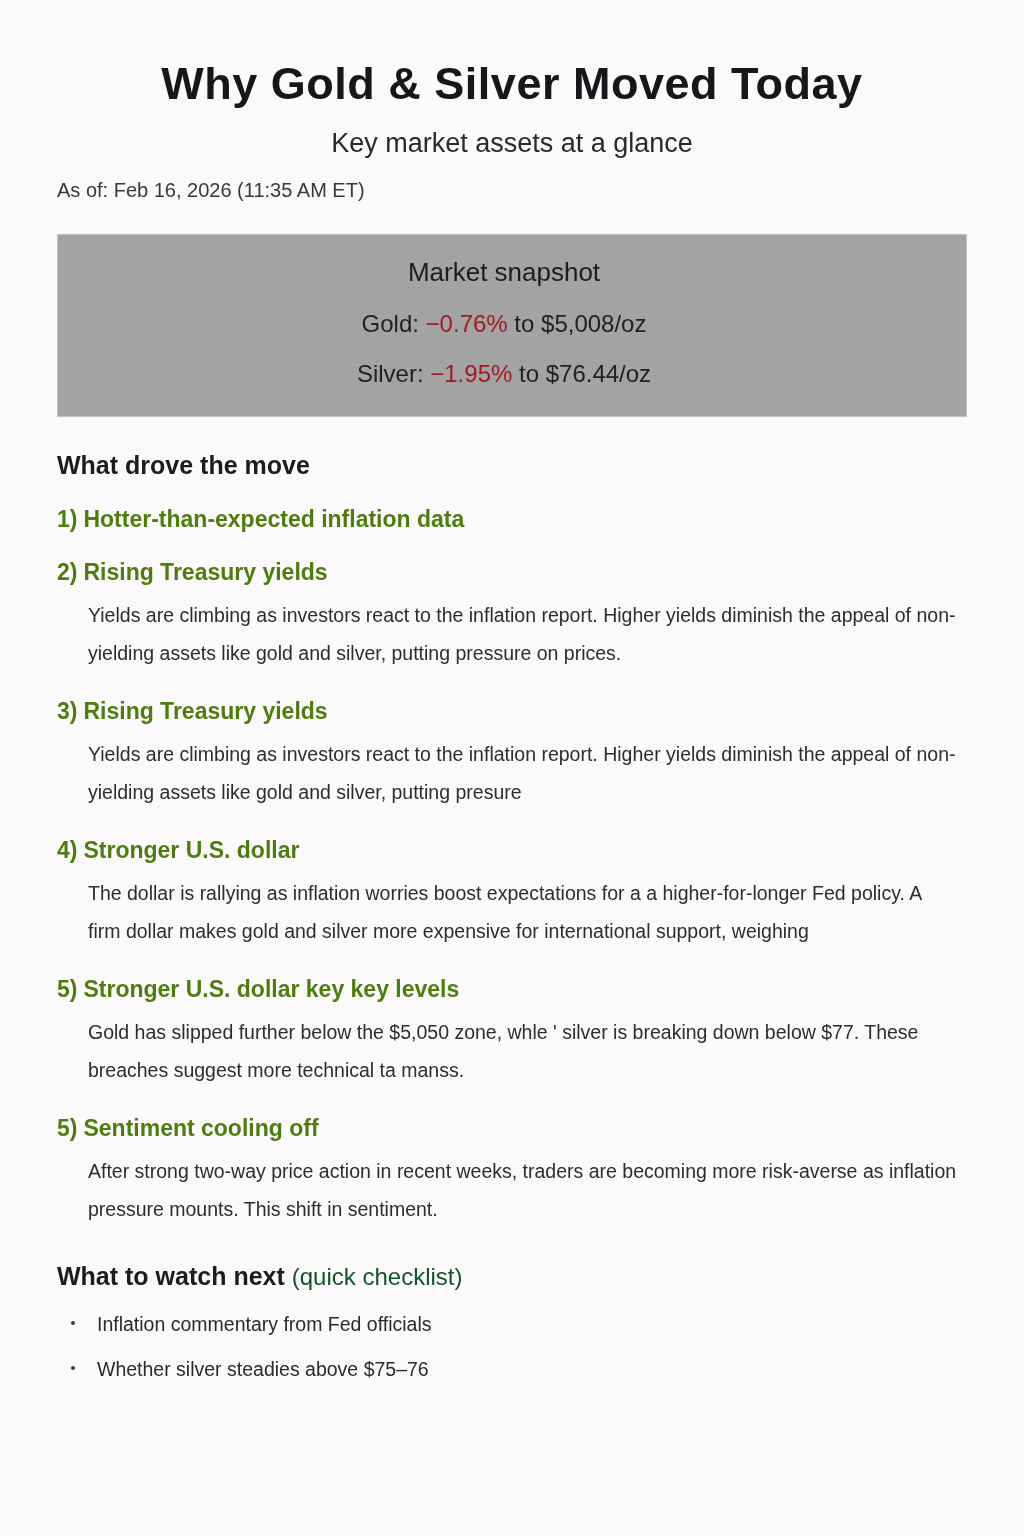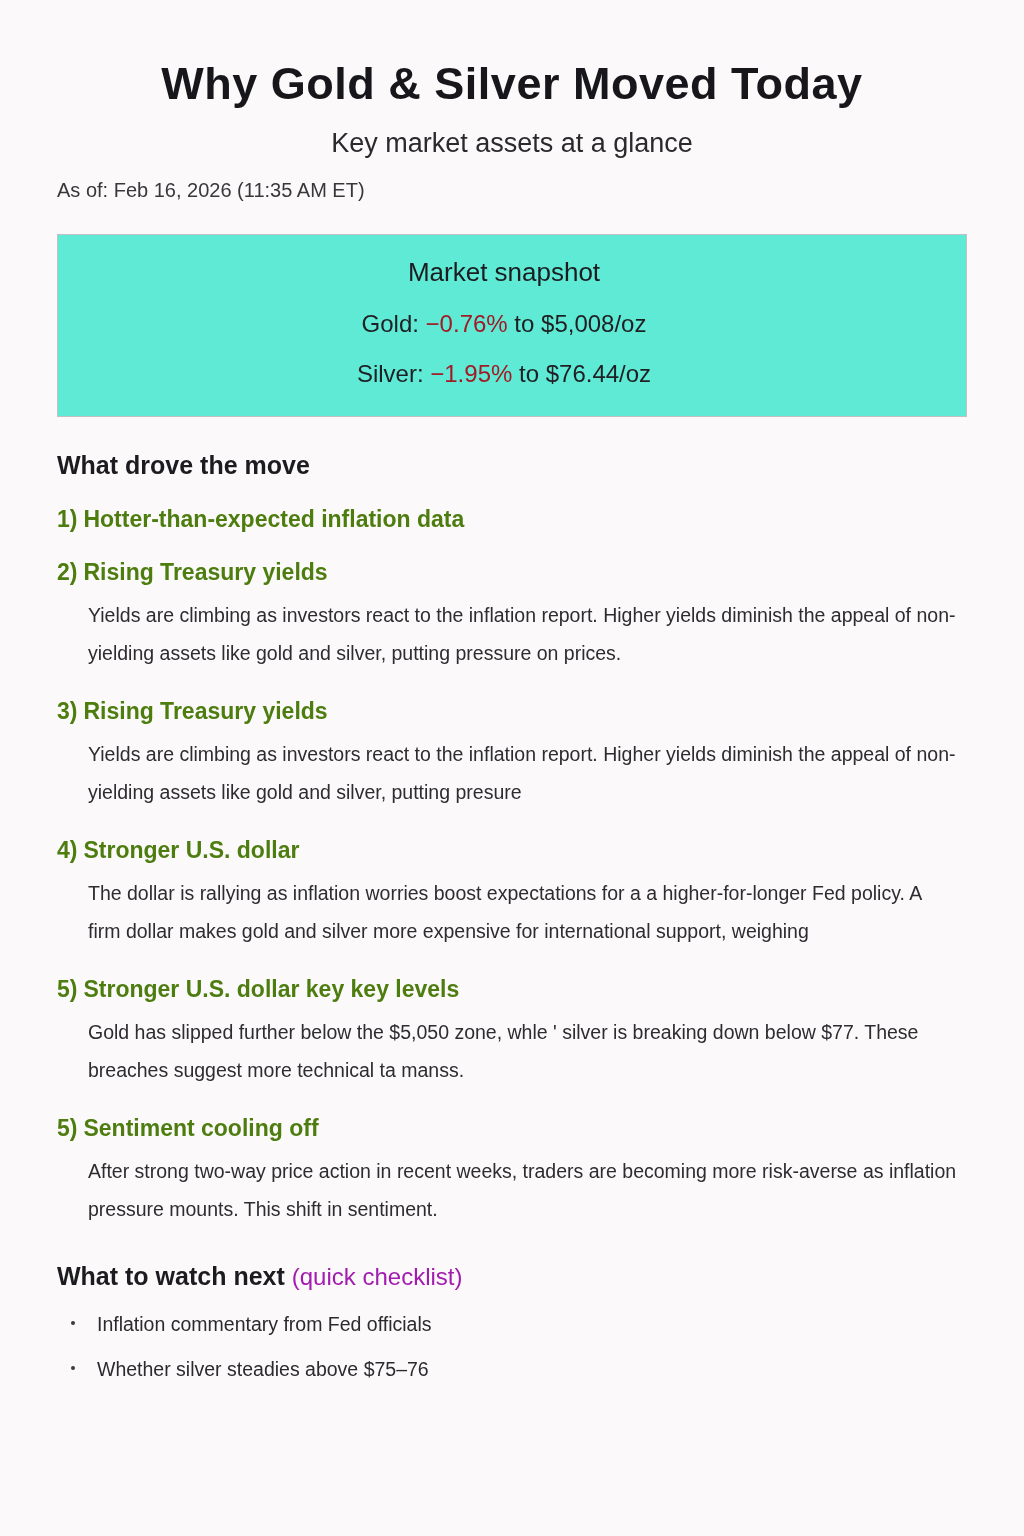--- a/index.html
+++ b/index.html
@@ -30,21 +30,21 @@
     text-align: left;
     font-size: 20px;
     font-weight: 400;
     color: #38383c;
     margin-top: 20px;
   }
 
   .snapshot {
     margin-top: 32px;
     border: 1px solid #c2c2c4;
-    background: #5eead4;
+    background: #a3a3a3;
     text-align: center;
     padding: 20px 26px 28px 10px;
   }
   .snapshot-title {
     font-size: 26px;
     font-weight: 500;
     color: #1c1c20;
     margin-top: 2px;
   }
   .snapshot-row {
@@ -57,21 +57,21 @@
 
   .section-heading {
     font-size: 25px;
     font-weight: 600;
     color: #1b1b20;
     margin-top: 34px;
   }
   .section-heading .suffix {
     font-weight: 400;
     font-size: 24px;
-    color: #a21caf;
+    color: #14532d;
   }
 
   .driver { margin-top: 26px; }
   .driver-title {
     font-size: 23px;
     font-weight: 600;
     color: #4d7c0f;
   }
   .driver-title .num { margin-right: 6px; }
   .driver-body {

